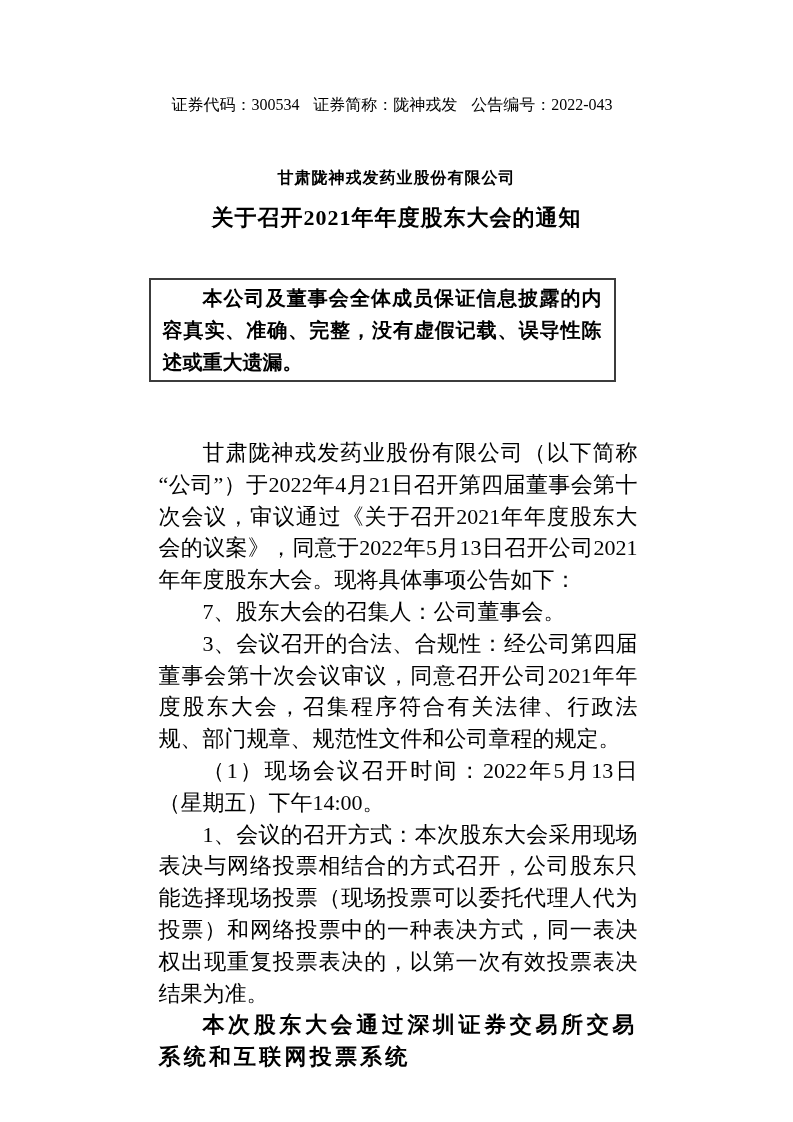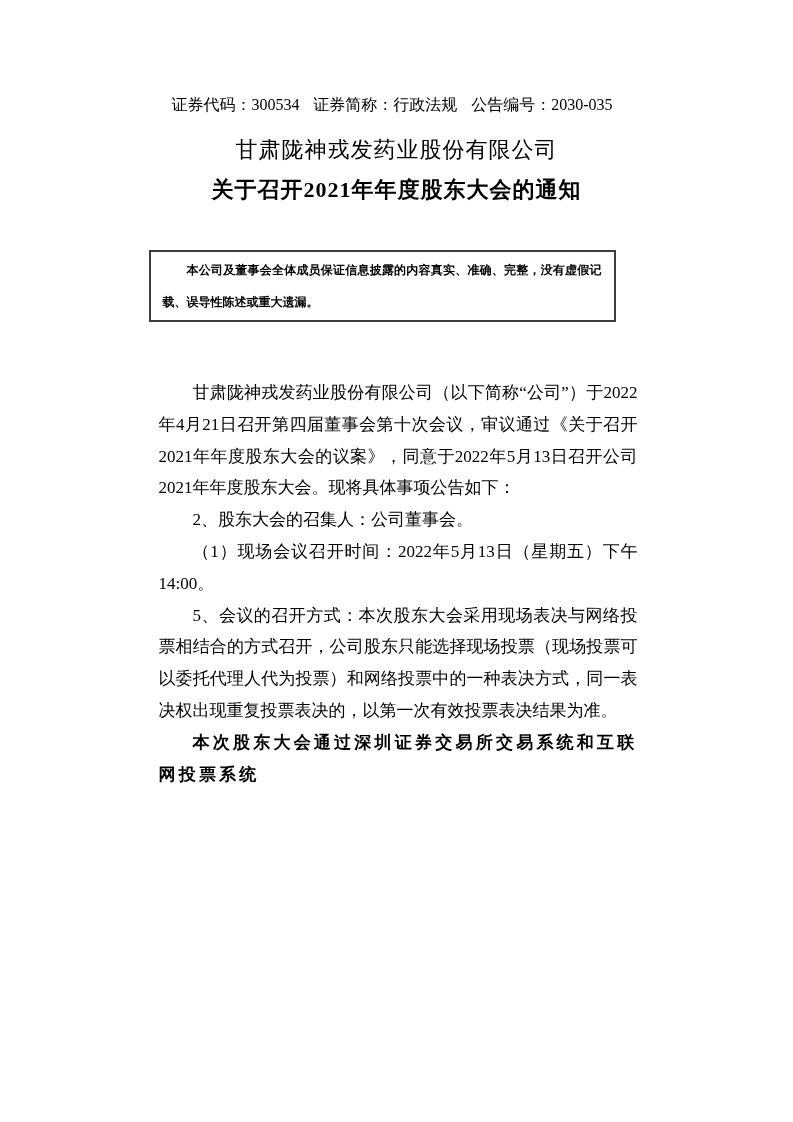--- a/index.html
+++ b/index.html
@@ -19,51 +19,51 @@
   }
   .header-row {
     display: flex;
     justify-content: space-between;
     padding: 94px 133px 0 124px;
     font-size: 16px;
     line-height: 22px;
     white-space: nowrap;
   }
   .doc-title {
-    margin: 19px 0 0 0;
+    margin: 47px 0 0 0;
     text-align: center;
-    font-size: 22px;
+    font-size: 16px;
     line-height: 30px;
-    font-weight: normal;
+    font-weight: bold;
     letter-spacing: 1px;
   }
   .doc-subtitle {
     margin: 10px 0 0 0;
     text-align: center;
     font-size: 22px;
     line-height: 30px;
     font-weight: bold;
     letter-spacing: 1px;
   }
   .disclaimer-box {
     margin: 45px 130px 0 101px;
     border: 2px solid #3c3c3c;
     padding: 2px 12px;
-    font-size: 12px;
+    font-size: 20px;
     font-weight: bold;
     line-height: 32px;
     text-align: justify;
   }
   .disclaimer-box p {
     margin: 0;
     text-indent: 2em;
   }
   .doc-body {
     margin: 55px 108px 0 111px;
-    font-size: 17px;
+    font-size: 22px;
     line-height: 31.8px;
     text-align: justify;
   }
   .doc-body p {
     margin: 0;
     text-indent: 2em;
   }
   .section-heading {
     font-weight: bold;
   }
@@ -72,32 +72,33 @@
     font-weight: bold;
   }
 </style>
 </head>
 <body>
 
 <div class="page">
 
   <div class="header-row">
     <span>证券代码：300534</span>
-    <span>证券简称：行政法规</span>
-    <span>公告编号：2030-035</span>
+    <span>证券简称：陇神戎发</span>
+    <span>公告编号：2022-043</span>
   </div>
 
   <h1 class="doc-title">甘肃陇神戎发药业股份有限公司</h1>
   <h2 class="doc-subtitle">关于召开2021年年度股东大会的通知</h2>
 
   <div class="disclaimer-box">
     <p>本公司及董事会全体成员保证信息披露的内容真实、准确、完整，没有虚假记载、误导性陈述或重大遗漏。</p>
   </div>
 
   <div class="doc-body">
     <p>甘肃陇神戎发药业股份有限公司（以下简称“公司”）于2022年4月21日召开第四届董事会第十次会议，审议通过《关于召开2021年年度股东大会的议案》，同意于2022年5月13日召开公司2021年年度股东大会。现将具体事项公告如下：</p>
-    <p>2、股东大会的召集人：公司董事会。</p>
+    <p>7、股东大会的召集人：公司董事会。</p>
+    <p>3、会议召开的合法、合规性：经公司第四届董事会第十次会议审议，同意召开公司2021年年度股东大会，召集程序符合有关法律、行政法规、部门规章、规范性文件和公司章程的规定。</p>
     <p>（1）现场会议召开时间：2022年5月13日（星期五）下午14:00。</p>
-    <p>5、会议的召开方式：本次股东大会采用现场表决与网络投票相结合的方式召开，公司股东只能选择现场投票（现场投票可以委托代理人代为投票）和网络投票中的一种表决方式，同一表决权出现重复投票表决的，以第一次有效投票表决结果为准。</p>
+    <p>1、会议的召开方式：本次股东大会采用现场表决与网络投票相结合的方式召开，公司股东只能选择现场投票（现场投票可以委托代理人代为投票）和网络投票中的一种表决方式，同一表决权出现重复投票表决的，以第一次有效投票表决结果为准。</p>
     <p class="closing">本次股东大会通过深圳证券交易所交易系统和互联网投票系统</p>
   </div>
 
 </div>
 
 </body></html>

